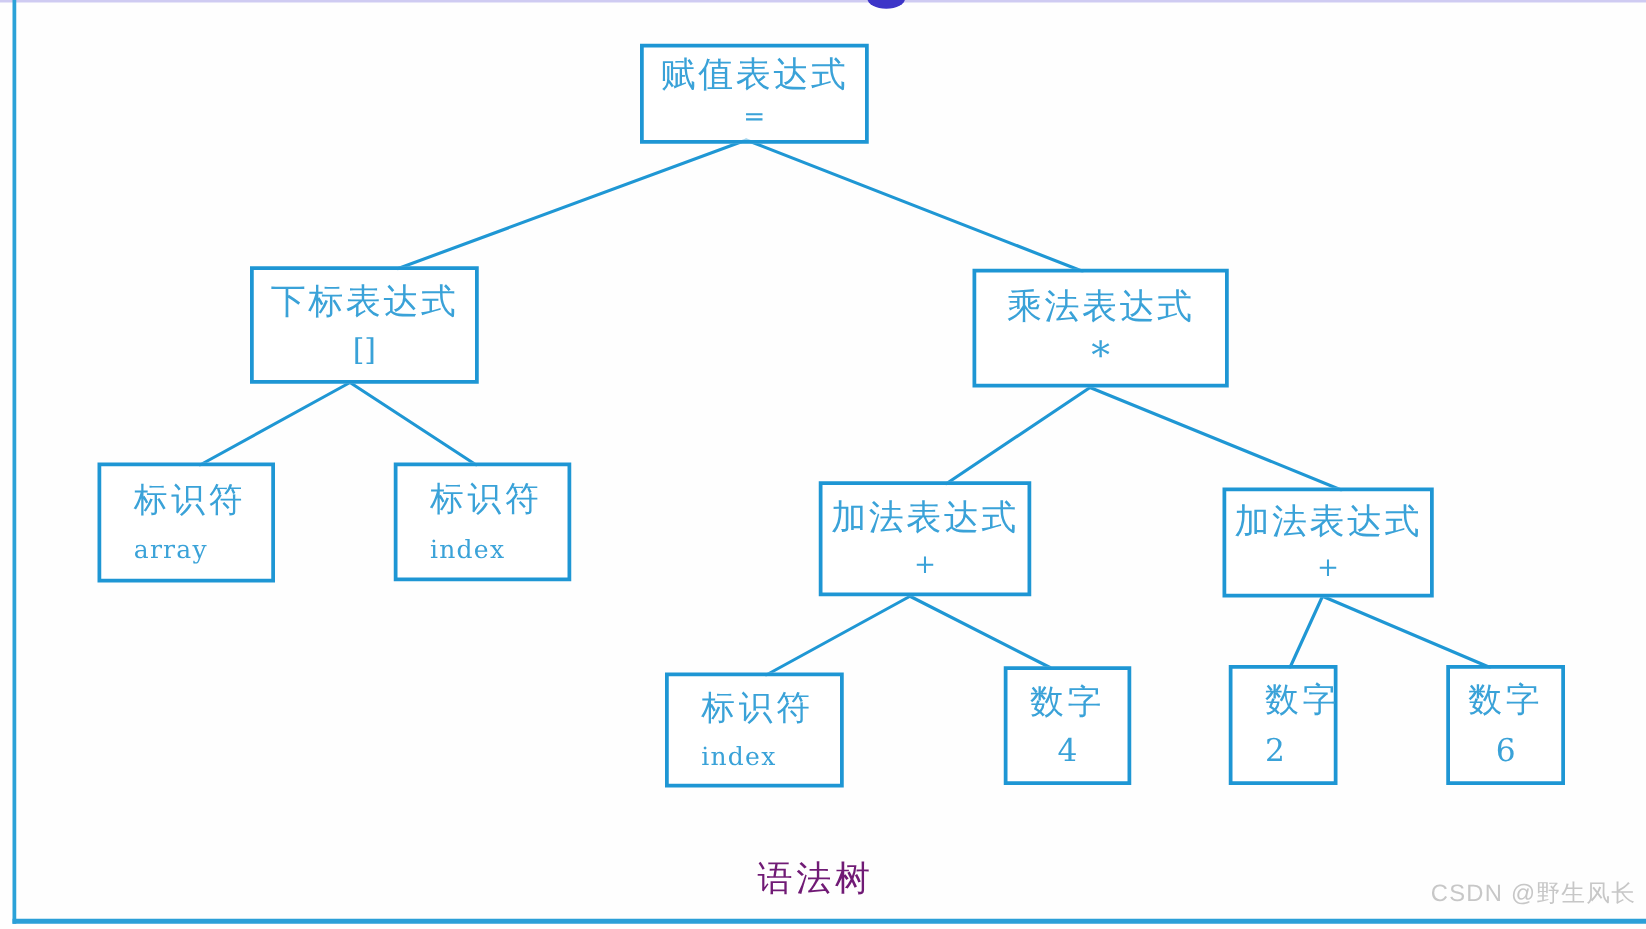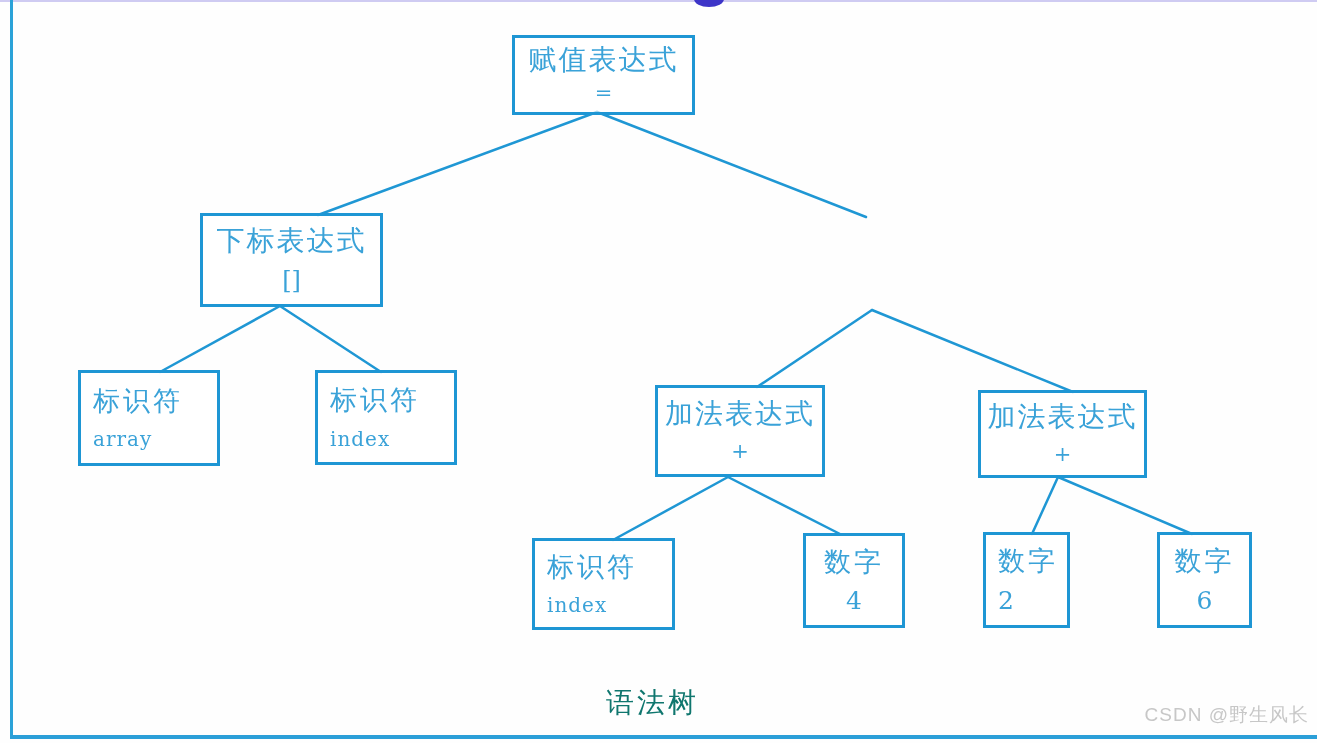--- a/index.html
+++ b/index.html
@@ -70,27 +70,27 @@
     font-size: 28px;
     letter-spacing: 2px;
     white-space: nowrap;
   }
   .node.leaf .nt { font-size: 27px; letter-spacing: 3px; }
   .node .nv { font-size: 21px; }
   .node .nv.latin { font-size: 20px; letter-spacing: 1px; }
   .node .nv.digit { font-size: 25px; }
   .node .nv.sym-star { font-size: 30px; line-height: 0.7; }
   .node .nv.sym-brackets { font-size: 24px; }
-  .node.align-left { align-items: flex-start; padding-left: 12px; text-align: left; }
+  .node.align-left { align-items: flex-start; padding-left: 26px; text-align: left; }
   .caption {
     position: absolute;
     left: 606px; top: 684px;
     font-size: 28px;
     letter-spacing: 3px;
-    color: #0f766e;
+    color: #701a75;
   }
   .watermark {
     position: absolute;
     right: 8px; top: 702px;
     font-size: 19px;
     color: #c7c7c7;
     font-family: "Liberation Sans", "DejaVu Sans", sans-serif;
     text-shadow: 0 0 1px #ffffff;
     letter-spacing: 1px;
   }
@@ -122,20 +122,24 @@
   <div class="node" style="left:200px;top:213px;width:183px;height:94px">
     <span class="nt">下标表达式</span>
     <span class="nv sym-brackets">[]</span>
   </div>
 
   <div class="node" style="left:512px;top:35px;width:183px;height:80px">
     <span class="nt">赋值表达式</span>
     <span class="nv">=</span>
   </div>
 
+  <div class="node" style="left:778px;top:215px;width:205px;height:95px">
+    <span class="nt">乘法表达式</span>
+    <span class="nv sym-star">*</span>
+  </div>
 
   <div class="node leaf align-left" style="left:78px;top:370px;width:142px;height:96px">
     <span class="nt">标识符</span>
     <span class="nv latin">array</span>
   </div>
 
   <div class="node leaf align-left" style="left:315px;top:370px;width:142px;height:95px">
     <span class="nt">标识符</span>
     <span class="nv latin">index</span>
   </div>

